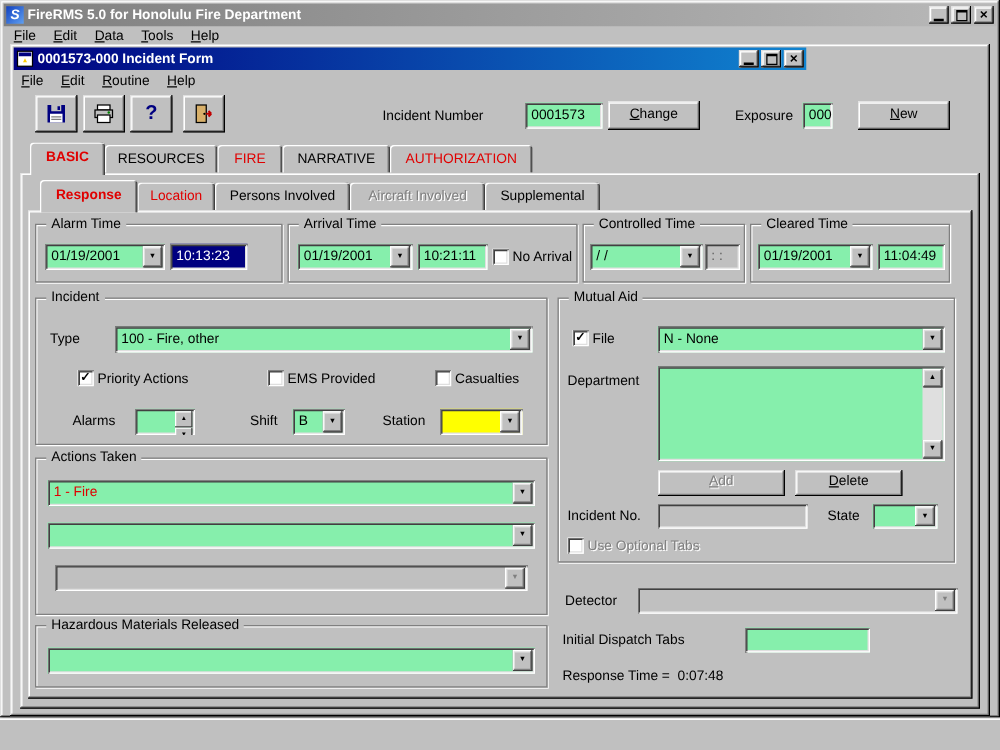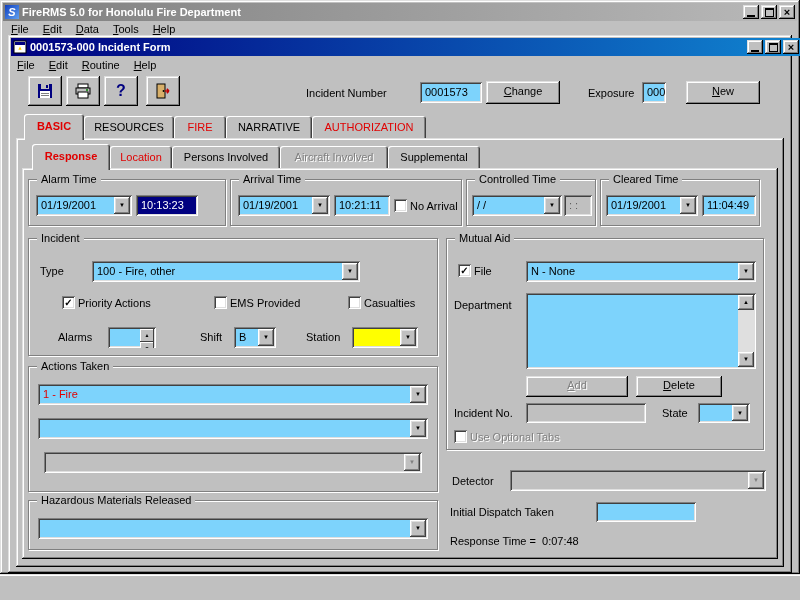--- a/index.html
+++ b/index.html
@@ -2,21 +2,21 @@
 <html style="--accent-red: #e00000; --titlebar-start: #000080; --titlebar-end: #1084d0; --selection-blue: #000080; --station-yellow: #ffff00;"><head>
 <meta charset="utf-8">
 <style>
   * { box-sizing: border-box; margin:0; padding:0; }
   html,body { width:800px; height:600px; overflow:hidden; }
   body { position:relative; background:#c0c0c0; font-family:"Liberation Sans", sans-serif; font-size:11px; color:#000; }
   .abs { position:absolute; }
   .bevel-out { background:#c0c0c0; box-shadow: inset -1px -1px 0 #000, inset 1px 1px 0 #dfdfdf, inset -2px -2px 0 #808080, inset 2px 2px 0 #fff; }
   .btn { display:block; background:#c0c0c0; box-shadow: inset -1px -1px 0 #000, inset 1px 1px 0 #dfdfdf, inset -2px -2px 0 #808080, inset 2px 2px 0 #fff; text-align:center; white-space:nowrap; }
   .btn.dis { color:#808080; text-shadow:1px 1px 0 #fff; }
-  .field { background:#7dd3fc; box-shadow: inset 1px 1px 0 #808080, inset -1px -1px 0 #fff, inset 2px 2px 0 #404040, inset -2px -2px 0 #dfdfdf; padding:4px 5px 0; line-height:13px; white-space:nowrap; overflow:hidden; }
+  .field { background:#86efac; box-shadow: inset 1px 1px 0 #808080, inset -1px -1px 0 #fff, inset 2px 2px 0 #404040, inset -2px -2px 0 #dfdfdf; padding:4px 5px 0; line-height:13px; white-space:nowrap; overflow:hidden; }
   .field.sel { background:var(--selection-blue,#000080); color:#fff; }
   .field.disf { background:#c0c0c0; color:#606060; }
   .combo { padding-right:20px; }
   .cbtn { position:absolute; right:2px; top:2px; bottom:2px; width:16px; display:flex; align-items:center; justify-content:center; font-size:6px; color:#000; background:#c0c0c0; box-shadow: inset -1px -1px 0 #404040, inset 1px 1px 0 #fff, inset -2px -2px 0 #808080, inset 2px 2px 0 #dfdfdf; }
   .cbtn.disg { color:#808080; }
   .cb { position:absolute; width:13px; height:13px; background:#fff; box-shadow: inset 1px 1px 0 #808080, inset -1px -1px 0 #fff, inset 2px 2px 0 #404040, inset -2px -2px 0 #dfdfdf; display:flex; align-items:center; justify-content:center; font-size:10px; font-weight:bold; line-height:1; }
   .lbl { position:absolute; white-space:nowrap; }
   .dis-lbl { color:#808080; text-shadow:1px 1px 0 #fff; }
   .group { position:absolute; border:1px solid #808080; box-shadow: inset 1px 1px 0 #fff, 1px 1px 0 #fff; }
   .legend { position:absolute; top:-7px; left:8px; background:#c0c0c0; padding:0 4px; line-height:13px; }
@@ -64,21 +64,21 @@
     <span class="menu-item ul">File</span>
     <span class="menu-item ul">Edit</span>
     <span class="menu-item ul">Data</span>
     <span class="menu-item ul">Tools</span>
     <span class="menu-item ul">Help</span>
   </div>
 </div>
 
 <div class="abs bevel-out" style="left:8px;top:35px;width:784px;height:538px;">
 
-  <div class="titlebar active abs" style="left:3px;top:3px;width:790px;height:18px;">
+  <div class="titlebar active abs" style="left:3px;top:3px;width:634px;height:18px;">
     <svg width="14" height="14" viewBox="0 0 14 14">
         <rect x="1" y="1" width="12" height="12" fill="#fff" stroke="#000"></rect>
         <rect x="2" y="2" width="10" height="3" fill="#000080"></rect>
         <path d="M7 6.5 l1.6 3.2 h-3.2 z" fill="#ffcc00"></path>
       </svg>
     <span class="title-text">0001573-000 Incident Form</span>
     <span class="tb-btns">
       <span class="tbtn">
           <span class="glyph-min"></span>
         </span>
@@ -182,21 +182,21 @@
   <div class="abs field combo" style="left:598px;top:160px;width:92px;height:21px;">
     <span>01/19/2001</span>
     <span class="cbtn">▼</span>
   </div>
   <div class="abs field" style="left:694px;top:160px;width:54px;height:21px;">11:04:49</div>
 
   <div class="group" style="left:20px;top:203px;width:410px;height:118px;">
     <span class="legend">Incident</span>
   </div>
   <span class="lbl" style="left:32px;top:230px;">Type</span>
-  <div class="abs field combo" style="left:84px;top:226px;width:268px;height:21px;">
+  <div class="abs field combo" style="left:84px;top:226px;width:334px;height:21px;">
     <span>100 - Fire, other</span>
     <span class="cbtn">▼</span>
   </div>
   <span class="cb" style="left:54px;top:261px;">
       <span>✓</span>
     </span>
   <span class="lbl" style="left:70px;top:262px;">Priority Actions</span>
   <span class="cb" style="left:206px;top:261px;"></span>
   <span class="lbl" style="left:222px;top:262px;">EMS Provided</span>
   <span class="cb" style="left:340px;top:261px;"></span>
@@ -272,21 +272,21 @@
   </div>
 
   <div class="group" style="left:20px;top:465px;width:410px;height:50px;">
     <span class="legend">Hazardous Materials Released</span>
   </div>
   <div class="abs field combo" style="left:30px;top:483px;width:390px;height:21px;">
     <span></span>
     <span class="cbtn">▼</span>
   </div>
 
-  <span class="lbl" style="left:442px;top:471px;">Initial Dispatch Taken</span>
+  <span class="lbl" style="left:442px;top:471px;">Initial Dispatch Tabs</span>
   <div class="abs field" style="left:588px;top:467px;width:100px;height:20px;"></div>
   <span class="lbl pre" style="left:442px;top:500px;">Response Time =  0:07:48</span>
 </div>
 
 <div class="abs" style="left:0;top:574px;width:800px;height:26px;background:#c0c0c0;box-shadow:inset 0 1px 0 #dfdfdf, inset 0 2px 0 #fff;">
   
   
   
   
   

